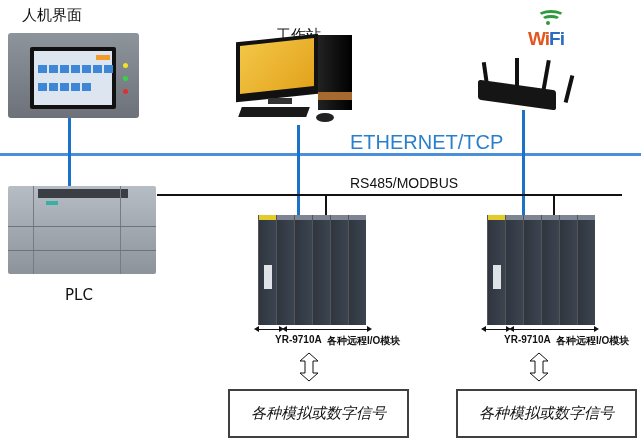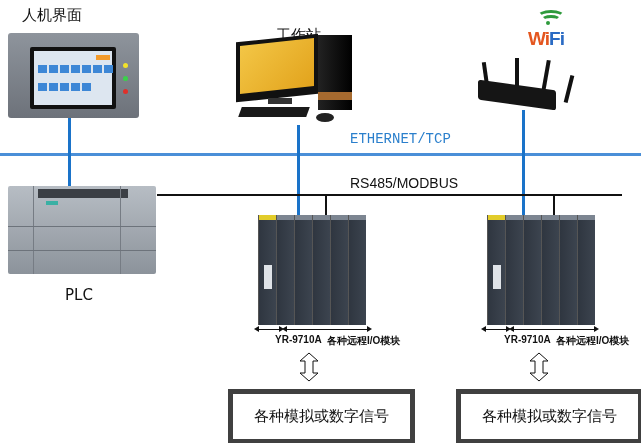--- a/index.html
+++ b/index.html
@@ -3,21 +3,21 @@
 <meta charset="utf-8">
 <style>
   html,body{margin:0;padding:0;background:#fff;}
   body{width:641px;height:443px;position:relative;overflow:hidden;font-family:"DejaVu Sans","Liberation Sans",sans-serif;}
   .abs{position:absolute;}
   .lbl{font-size:15px;color:#111;white-space:nowrap;}
   .bus-eth{position:absolute;left:0;top:153px;width:641px;height:3px;background:#4a8fd8;}
   .bus-rs{position:absolute;left:157px;top:194px;width:465px;height:2px;background:#111;}
   .vblue{position:absolute;width:3px;background:#1a73c9;}
   .vblack{position:absolute;width:2px;background:#111;}
-  .bus-label-eth{position:absolute;left:350px;top:131px;font-size:14px;color:#2a7fcc;font-family:Liberation Mono, monospace;}
+  .bus-label-eth{position:absolute;left:350px;top:131px;font-size:20px;color:#2a7fcc;font-family:Liberation Sans, sans-serif;}
   .bus-label-rs{position:absolute;left:350px;top:175px;font-size:14px;color:#111;font-family:"Liberation Sans",sans-serif;}
   
   .hmi{position:absolute;left:8px;top:33px;width:131px;height:85px;background:linear-gradient(#8e949c,#6d727a);border-radius:3px;}
   .hmi-screen{position:absolute;left:22px;top:14px;width:86px;height:62px;background:#111;border-radius:2px;}
   .hmi-display{position:absolute;left:4px;top:4px;right:4px;bottom:4px;background:#dde6f0;}
   .hmi-cell{position:absolute;width:9px;height:8px;background:#3d87d6;}
   .hmi-led{position:absolute;left:115px;width:5px;height:5px;border-radius:50%;}
   
   .monitor{position:absolute;left:236px;top:38px;width:82px;height:60px;background:#111;transform:skewY(-6deg);}
   .monitor-screen{position:absolute;left:4px;top:4px;right:4px;bottom:8px;background:linear-gradient(135deg,#f3c646,#e2a31c);}
@@ -43,21 +43,21 @@
   .slice{position:absolute;top:0;width:17px;height:110px;background:linear-gradient(90deg,#2f3640,#3c444f);border-left:1px solid #555;}
   .slice-top{position:absolute;left:0;right:0;top:0;height:5px;background:#7c8591;}
   .slice-head .slice-top{background:#e2cc2a;}
   .slice-window{position:absolute;left:5px;top:50px;width:8px;height:24px;background:#dfe3e8;}
   .arrow-line{position:absolute;height:1px;background:#111;}
   .arrow-head-l,.arrow-head-r{position:absolute;top:-3px;width:0;height:0;border-top:3px solid transparent;border-bottom:3px solid transparent;}
   .arrow-head-l{left:-2px;border-right:5px solid #111;}
   .arrow-head-r{right:-2px;border-left:5px solid #111;}
   .rack-label{position:absolute;font-size:10px;font-weight:bold;color:#111;white-space:nowrap;font-family:Liberation Sans, sans-serif;margin-left:30px;}
   .dbl-arrow{position:absolute;width:22px;height:30px;}
-  .signal-box{position:absolute;width:177px;height:45px;border:5px solid #404040;background:#fff;display:flex;align-items:center;justify-content:center;font-size:15px;color:#111;}
+  .signal-box{position:absolute;width:177px;height:45px;border:2px solid #404040;background:#fff;display:flex;align-items:center;justify-content:center;font-size:15px;color:#111;font-style:italic;}
 </style>
 </head>
 <body>
 
 <div class="abs lbl" style="left:22px;top:6px;">人机界面</div>
 <div class="abs lbl" style="left:276px;top:26px;">工作站</div>
 
 <div class="hmi">
   <div class="hmi-screen">
     <div class="hmi-display">

